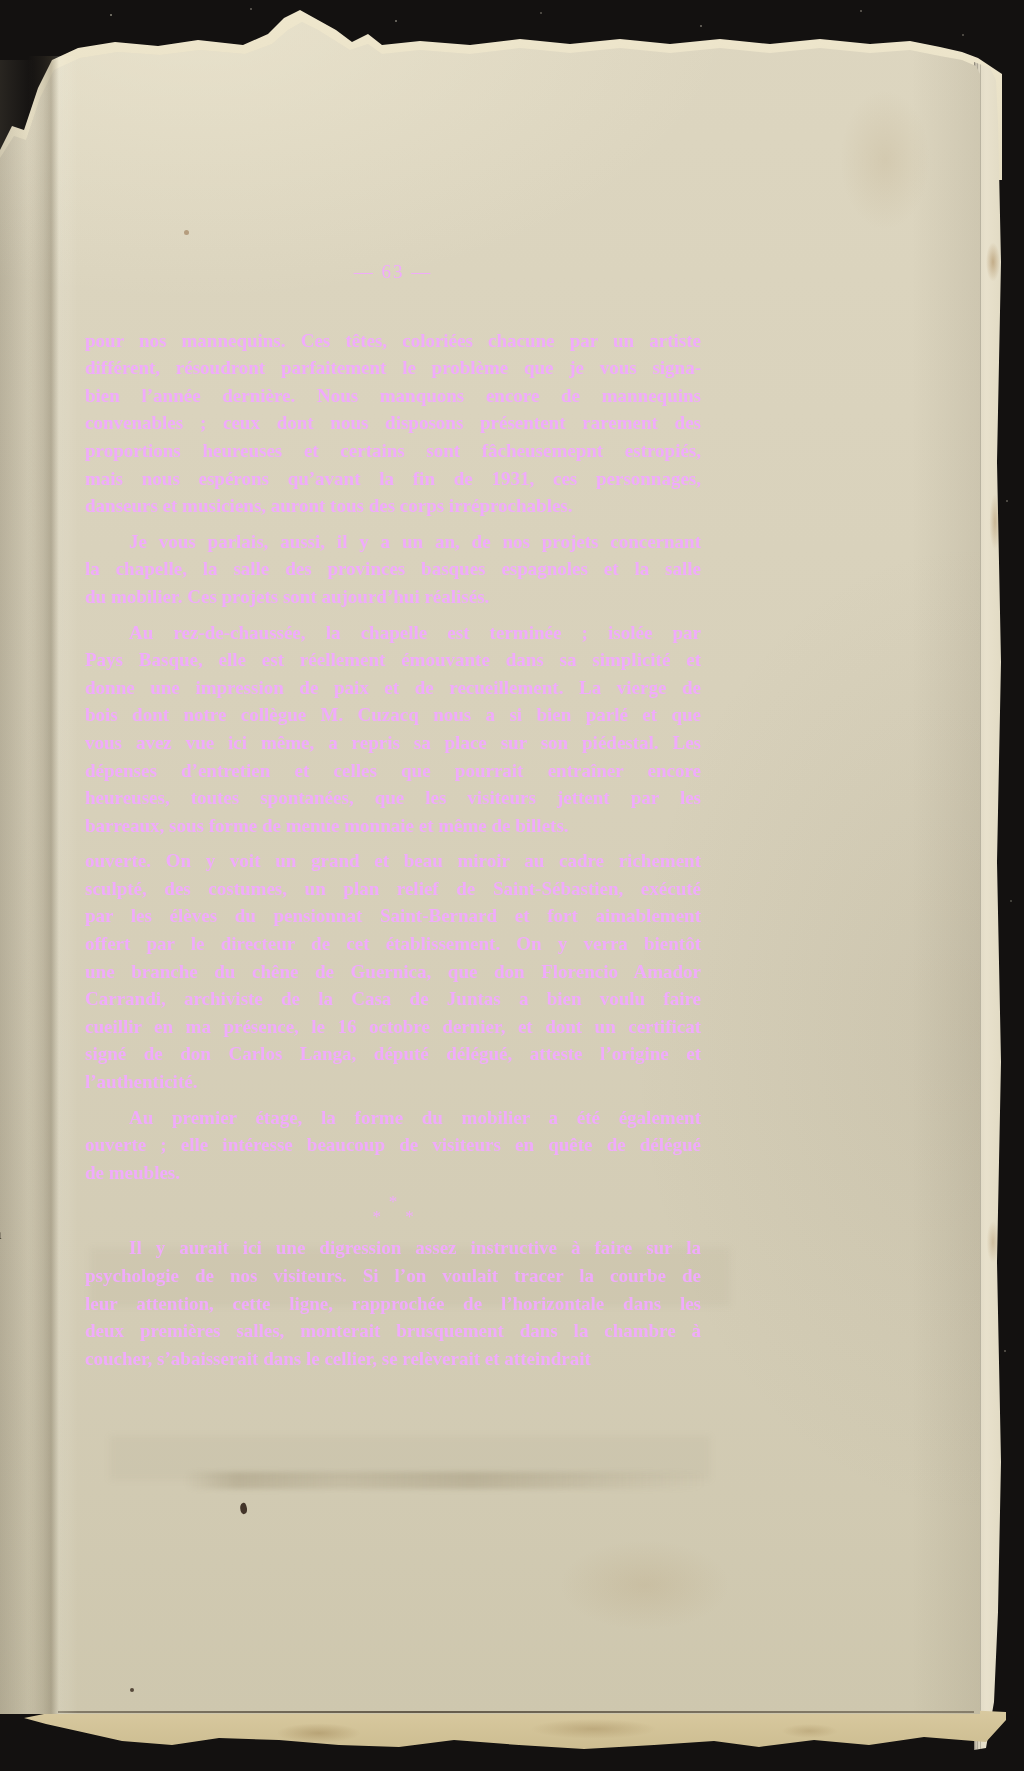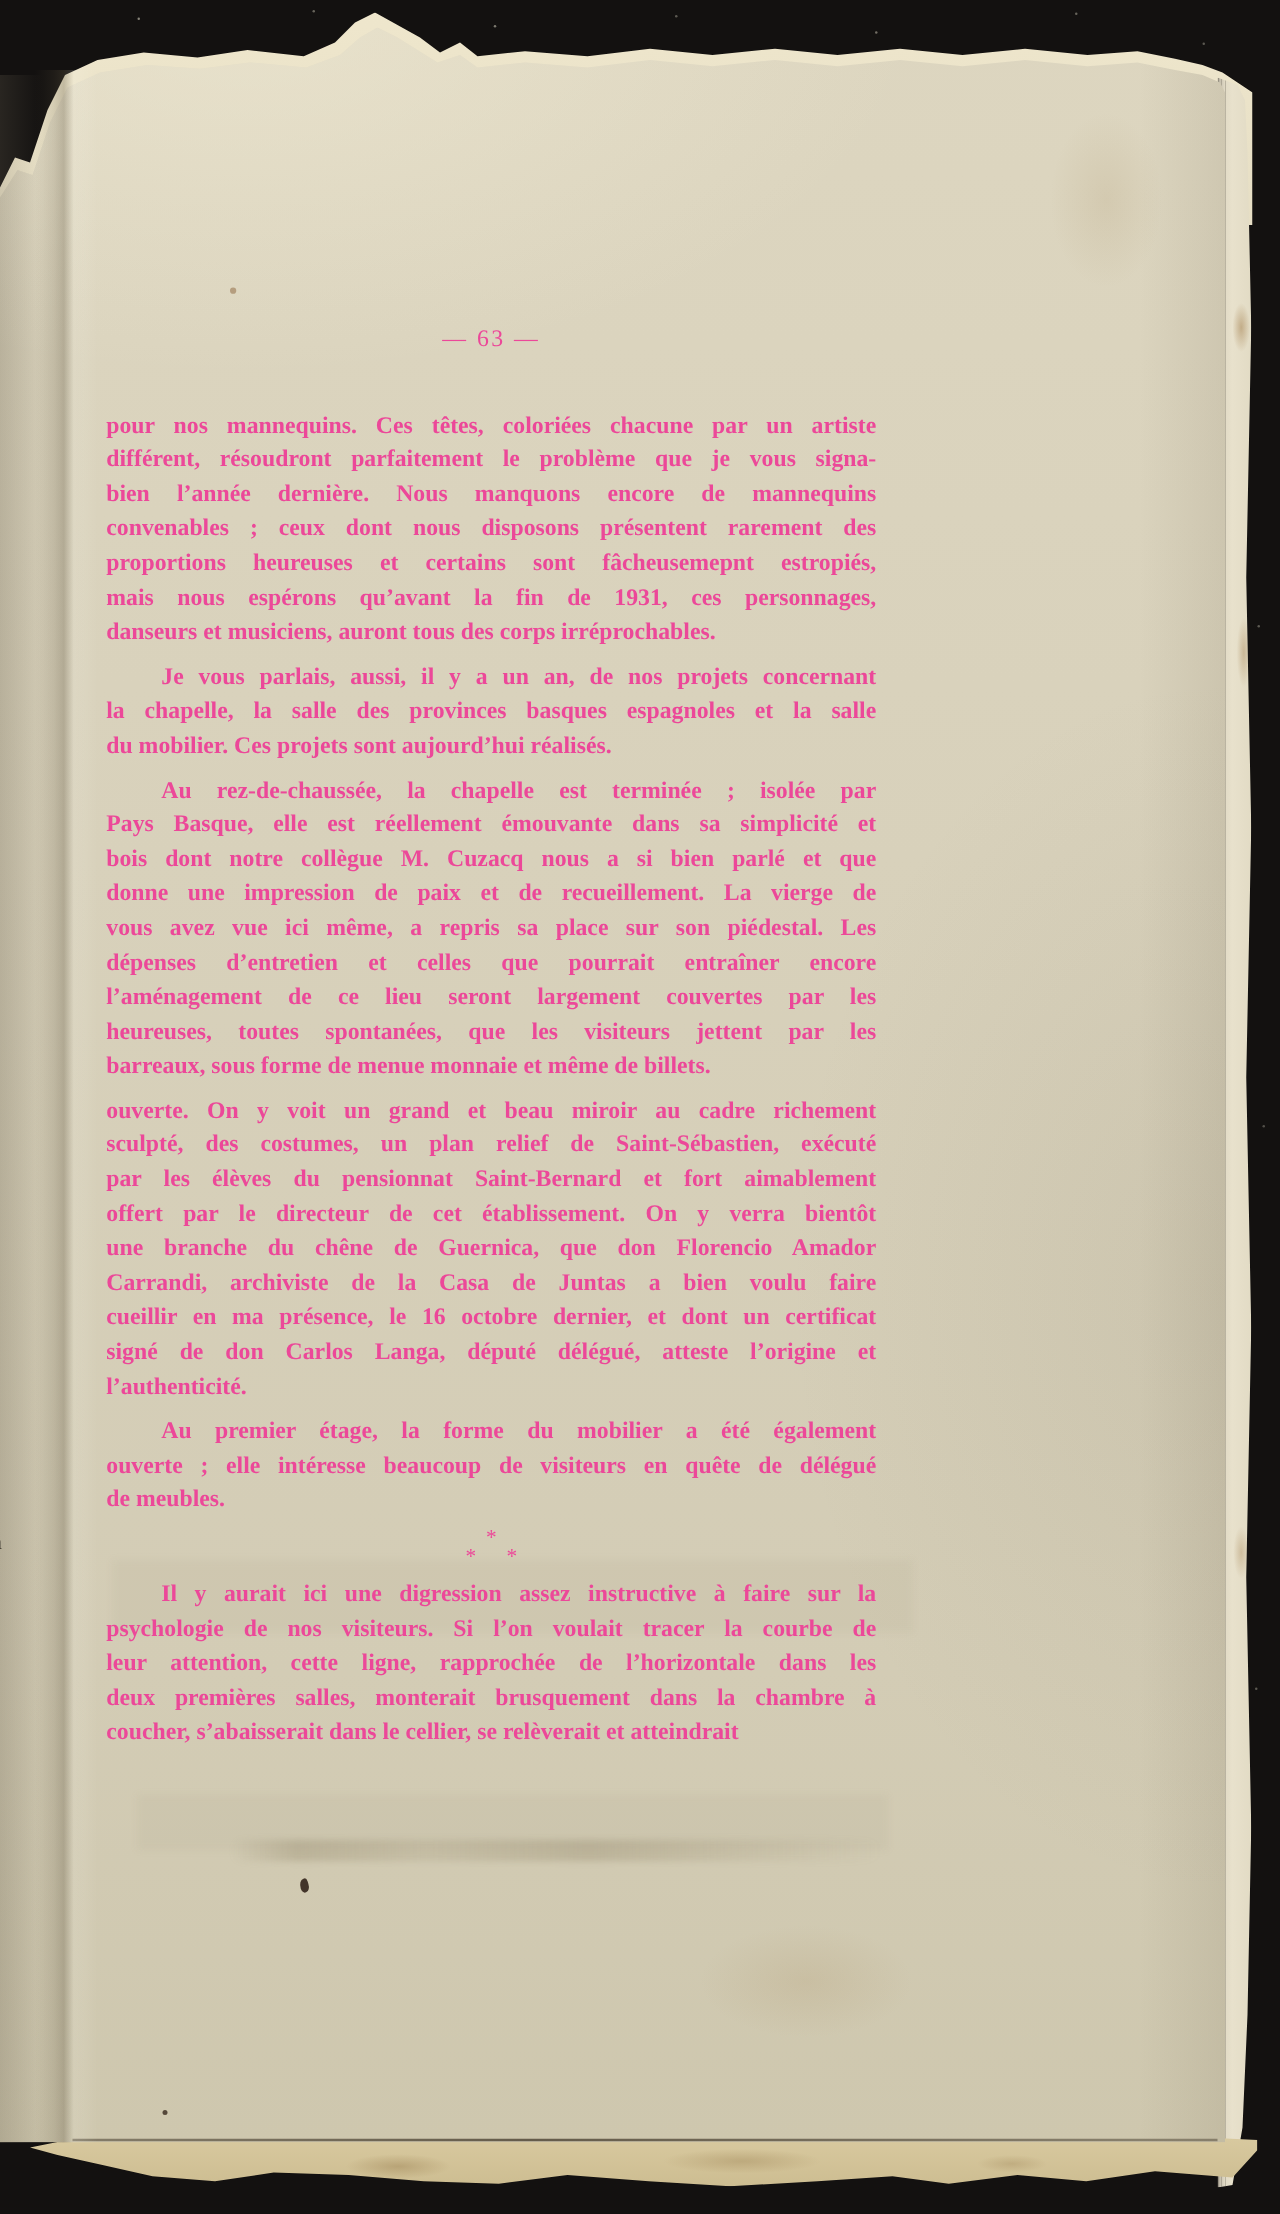--- a/index.html
+++ b/index.html
@@ -69,21 +69,21 @@
   
   .ink-spot{position:absolute;left:240px;top:1503px;width:7px;height:11px;z-index:4;
     background:#43352a;border-radius:70% 30% 60% 40%;transform:rotate(-18deg);}
   .stain{position:absolute;border-radius:50%;z-index:3;pointer-events:none;}
   .stain.s1{left:184px;top:230px;width:5px;height:5px;background:rgba(140,100,60,.5);}
   .stain.s2{left:560px;top:1540px;width:170px;height:90px;background:radial-gradient(closest-side,rgba(160,128,78,.14),transparent);}
   .stain.s3{left:840px;top:90px;width:90px;height:140px;background:radial-gradient(closest-side,rgba(150,120,70,.12),transparent);}
   .stain.s4{left:130px;top:1688px;width:4px;height:4px;background:#55483a;}
   
   .text-block{position:absolute;left:85px;top:258px;width:616px;z-index:4;
-    color:#ec4899;font-size:19px;line-height:27.6px;}
+    color:#f0abfc;font-size:19px;line-height:27.6px;}
   .pagenum{text-align:center;letter-spacing:2px;margin-bottom:41px;font-size:19px;}
   .para{margin:0 0 8px 0;}
   .line{text-align:justify;text-align-last:justify;white-space:normal;font-weight:bold;}
   .line.last{text-align:right;text-align-last:left;}
   .line.ind{padding-left:44px;}
   .asterism{text-align:center;line-height:15px;font-size:17px;letter-spacing:0;margin:6px 0 10px 0;}
   .asterism .row2{letter-spacing:10px;padding-left:10px;}
   
   .frag{position:absolute;left:-6px;z-index:4;color:#3a342a;font-size:17px;}
   .frag.f1{top:1224px;} .frag.f3{top:1280px;}
@@ -122,25 +122,24 @@
           <div class="line last">danseurs et musiciens, auront tous des corps irréprochables.</div>
         </div>
         <div class="para">
           <div class="line ind">Je vous parlais, aussi, il y a un an, de nos projets concernant</div>
           <div class="line">la chapelle, la salle des provinces basques espagnoles et la salle</div>
           <div class="line last">du mobilier. Ces projets sont aujourd’hui réalisés.</div>
         </div>
         <div class="para">
           <div class="line ind">Au rez-de-chaussée, la chapelle est terminée ; isolée par</div>
           <div class="line">Pays Basque, elle est réellement émouvante dans sa simplicité et</div>
+          <div class="line">donne une impression de paix et de recueillement. La vierge de</div>
           <div class="line">bois dont notre collègue M. Cuzacq nous a si bien parlé et que</div>
-          <div class="line">donne une impression de paix et de recueillement. La vierge de</div>
           <div class="line">vous avez vue ici même, a repris sa place sur son piédestal. Les</div>
           <div class="line">dépenses d’entretien et celles que pourrait entraîner encore</div>
-          <div class="line">l’aménagement de ce lieu seront largement couvertes par les</div>
           <div class="line">heureuses, toutes spontanées, que les visiteurs jettent par les</div>
           <div class="line last">barreaux, sous forme de menue monnaie et même de billets.</div>
         </div>
         <div class="para">
           <div class="line">ouverte. On y voit un grand et beau miroir au cadre richement</div>
           <div class="line">sculpté, des costumes, un plan relief de Saint-Sébastien, exécuté</div>
           <div class="line">par les élèves du pensionnat Saint-Bernard et fort aimablement</div>
           <div class="line">offert par le directeur de cet établissement. On y verra bientôt</div>
           <div class="line">une branche du chêne de Guernica, que don Florencio Amador</div>
           <div class="line">Carrandi, archiviste de la Casa de Juntas a bien voulu faire</div>

